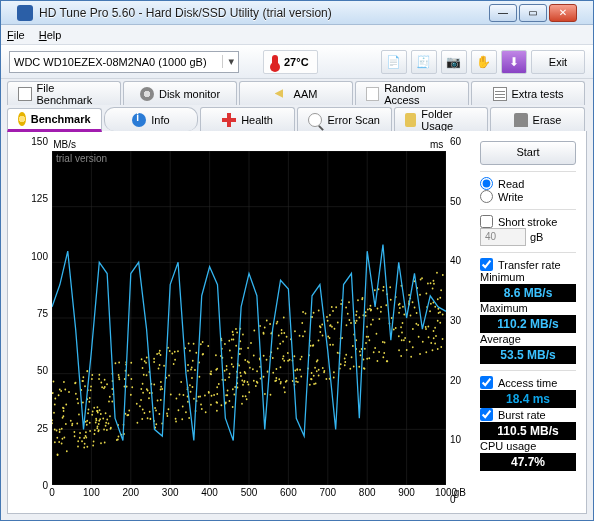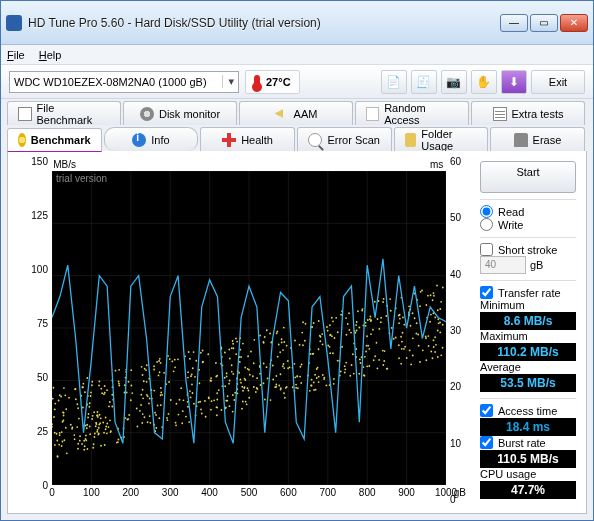--- a/index.html
+++ b/index.html
@@ -1,42 +1,42 @@
 <!DOCTYPE html>
 <html><head>
 <meta charset="utf-8">
 <style>
   * { box-sizing: border-box; }
   body { margin: 0; font-family: "Segoe UI", Tahoma, sans-serif; font-size: 11px; background: #fff; }
   .window { width: 594px; height: 521px; border: 1px solid #4578b3; background: #eceff4; display: flex; flex-direction: column; }
-  .titlebar { height: 44px; background: linear-gradient(#eaf3fc,#c9def3); border-bottom:1px solid #a7bdd6; display:flex; align-items:center; padding:0 5px; }
+  .titlebar { height: 24px; background: linear-gradient(#eaf3fc,#c9def3); border-bottom:1px solid #a7bdd6; display:flex; align-items:center; padding:0 16px; }
   .titlebar .icon { width:16px; height:16px; background:#2b5fa7; border-radius:3px; margin-right:6px; display:inline-block;}
   .titlebar .title { flex:1; color:#1a1a1a; font-size:12px; text-shadow:0 1px 0 #fff;}
   .winbtns { display:flex; gap:2px;}
   .winbtn { width:28px; height:18px; border:1px solid #5a7ca8; border-radius:3px; background:linear-gradient(#f3f8fe,#c3d8ef); text-align:center; line-height:15px; font-size:10px; cursor:default;}
   .winbtn.close { background:linear-gradient(#f6a08e,#d1462b); border-color:#a43623; color:#fff;}
   .menubar { height:20px; background:#f1f4f8; display:flex; align-items:center; padding:0 6px; gap:14px; border-bottom:1px solid #d7dde5;}
   .menubar span { cursor:default;}
   .menubar span u { text-decoration: underline; }
-  .toolbar { height:34px; background:linear-gradient(#ffffff,#e9eef4); border-bottom:1px solid #d0d6de; display:flex; align-items:center; padding:0 8px; gap:6px;}
+  .toolbar { height:34px; background:linear-gradient(#ffffff,#e9eef4); border-bottom:1px solid #d0d6de; display:flex; align-items:center; padding:0 8px; gap:24px;}
   .combo { flex:0 0 230px; height:22px; border:1px solid #a0a8b4; background:#fff; display:flex; align-items:center; padding:0 4px; font-size:11px; }
   .combo .arrow { margin-left:auto; border-left:1px solid #ccc; padding-left:5px; color:#444;}
   .temp { display:flex; align-items:center; height:24px; border:1px solid #cfd5dd; background:#fdfdfd; padding:0 8px; gap:6px; border-radius:2px;}
   .thermo { width:6px; height:14px; background:#d22; border-radius:3px; display:inline-block; position:relative;}
   .thermo::after{content:"";position:absolute;bottom:-3px;left:-2px;width:10px;height:10px;background:#d22;border-radius:50%;}
   .tbtns { margin-left:auto; display:flex; gap:4px;}
   .tbtn { width:26px; height:24px; border:1px solid #c8cfd9; background:linear-gradient(#fff,#e4e9ef); border-radius:2px; display:flex; align-items:center; justify-content:center; font-size:12px;}
   .tbtn.last { width:54px; font-size:11px;}
   .tbtn.purple { color:#fff; background:linear-gradient(#c086e6,#8843c4);}
   .tabstrip { display:flex; flex-wrap:wrap; padding:2px 6px 0; background:#eceff4;}
   .tab { height:24px; display:flex; align-items:center; gap:5px; padding:0 10px; border:1px solid #b9c0cb; border-bottom:none; background:linear-gradient(#fdfdfd,#e6eaf0); margin-right:2px; border-radius:3px 3px 0 0; cursor:default; font-size:11px;}
   .tab.row1 { width: calc(20% - 2px); justify-content:center; }
   .tab.row1:nth-child(5){width:calc(20% - 2px);}
   .tab.row2 { width: calc(20% - 2px); justify-content:center;}
-  .tab.active { background:#fff; font-weight:bold; border-bottom:1px solid #a21caf; position:relative; top:1px;}
+  .tab.active { background:#fff; font-weight:bold; border-bottom:3px solid #a21caf; position:relative; top:1px;}
   .tabicon{width:14px;height:14px;display:inline-block;}
   .ic-bench{background:radial-gradient(circle,#ffe27a 40%,#e6b300 41%);border-radius:50%;}
   .ic-info{background:#2a7bd6;border-radius:50%;position:relative;}
   .ic-info::after{content:"i";position:absolute;left:4px;top:-1px;color:#fff;font-weight:bold;font-size:10px;}
   .ic-health{position:relative;}
   .ic-health::before,.ic-health::after{content:"";position:absolute;background:#d33;}
   .ic-health::before{left:5px;top:0;width:4px;height:14px;}
   .ic-health::after{left:0;top:5px;width:14px;height:4px;}
   .ic-scan{background:#fff;border:1px solid #999;border-radius:50%;position:relative;}
   .ic-scan::after{content:"";position:absolute;right:-3px;bottom:-3px;width:6px;height:2px;background:#555;transform:rotate(45deg);}
@@ -56,21 +56,21 @@
   .yaxis-r { position:absolute; right:0; top:0; bottom:4px; width:24px;}
   .yaxis-r .lbl { position:absolute; left:4px; transform:translateY(-50%); font-size:10px;}
   .yaxis-r .unit { position:absolute; top:-2px; left:-16px; font-size:10px;}
   .plot { position:absolute; left:34px; right:24px; top:10px; bottom:18px; background:#000;}
   .watermark { position:absolute; left:4px; top:2px; color:#888; font-size:10px;}
   .xaxis { position:absolute; left:34px; right:24px; bottom:0; height:16px;}
   .xaxis .lbl { position:absolute; top:0; transform:translateX(-50%); font-size:10px;}
   .xaxis .unit { position:absolute; right:-20px; top:0; font-size:10px;}
   svg.lines { width:100%; height:100%;}
   .side { width:96px; margin-left:10px; display:flex; flex-direction:column; gap:4px; font-size:11px;}
-  .btn { height:32px; border:1px solid #a9b1bd; background:linear-gradient(#fff,#e3e7ed); border-radius:3px; text-align:center; line-height:20px;}
+  .btn { height:24px; border:1px solid #a9b1bd; background:linear-gradient(#fff,#e3e7ed); border-radius:3px; text-align:center; line-height:20px;}
   .grp { border-top:1px solid #ddd; padding-top:5px; margin-top:2px; display:flex; flex-direction:column; gap:0;}
   .radio, .check { display:flex; align-items:center; gap:5px;}
   .radio input, .check input { margin:0;}
   .numrow { display:flex; align-items:center; gap:4px;}
   .spin { width:46px; height:18px; border:1px solid #bbb; background:#f3f3f3; color:#888; padding:0 4px; line-height:16px; font-size:10px;}
   .metric { }
   .metric .label { font-size:11px;}
   .metric .value { background:#000; color:#3cc2ff; text-align:center; font-weight:bold; font-size:12px; padding:1px 1px; margin-top:1px; border:1px solid #000;}
   .metric .value.yellow { color:#0ea5e9;}
   .metric .value.white { color:#fff;}

